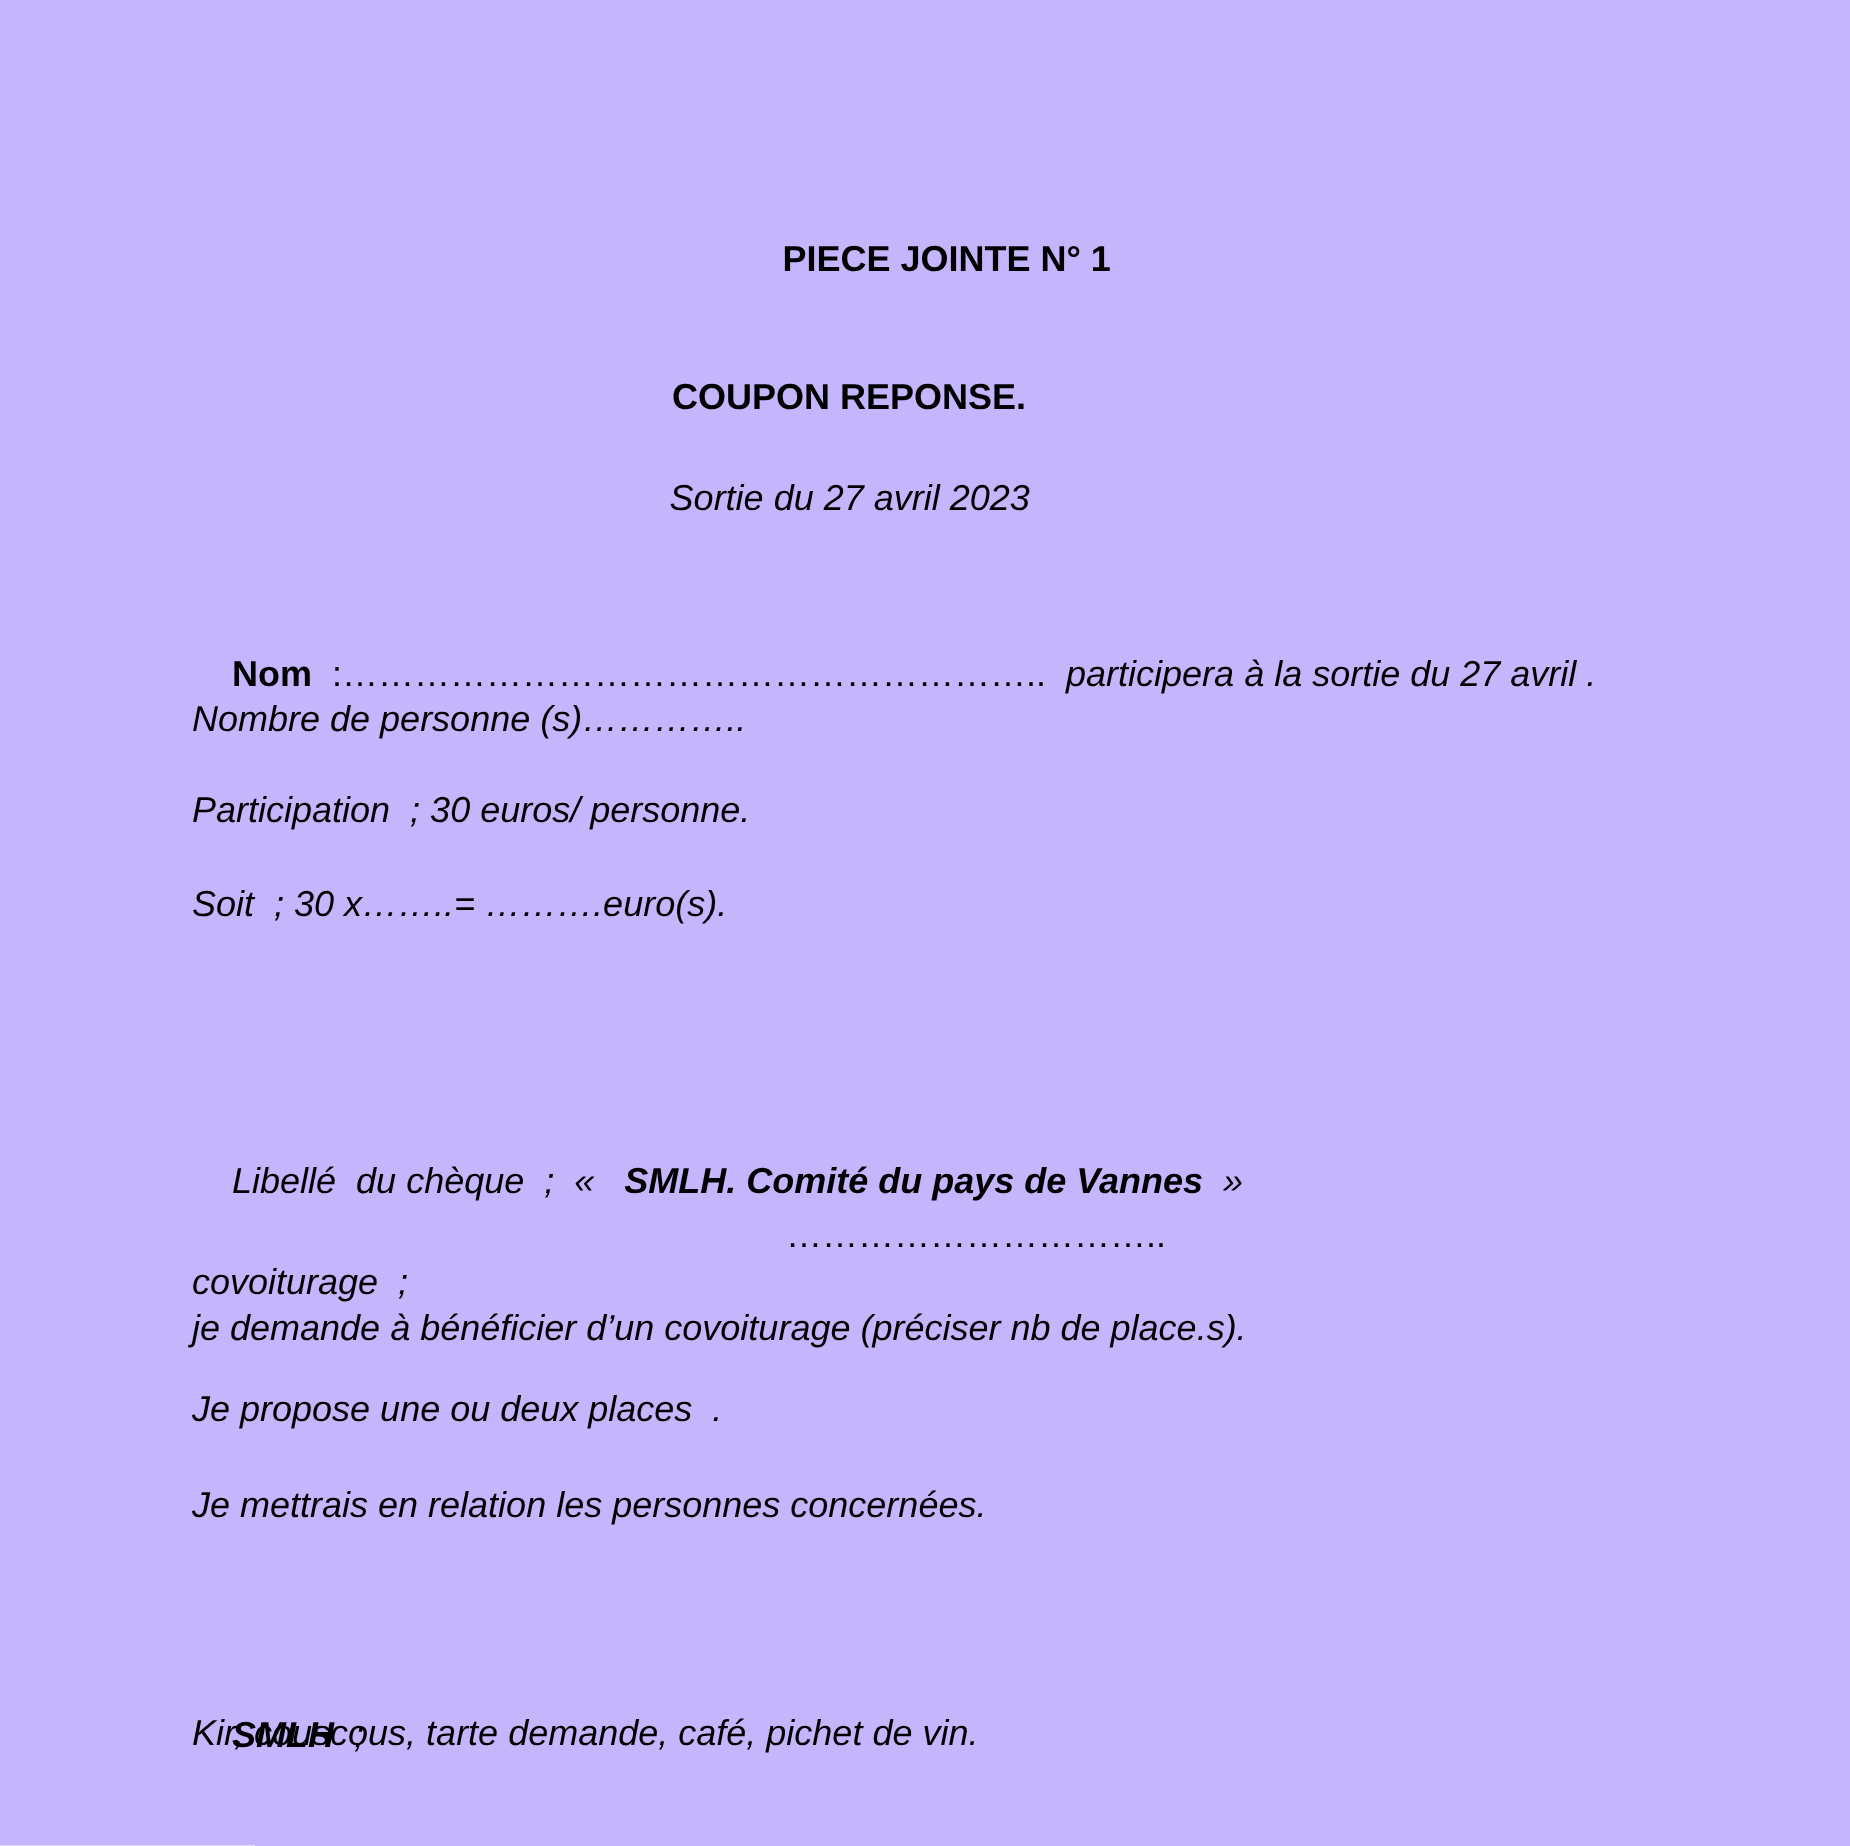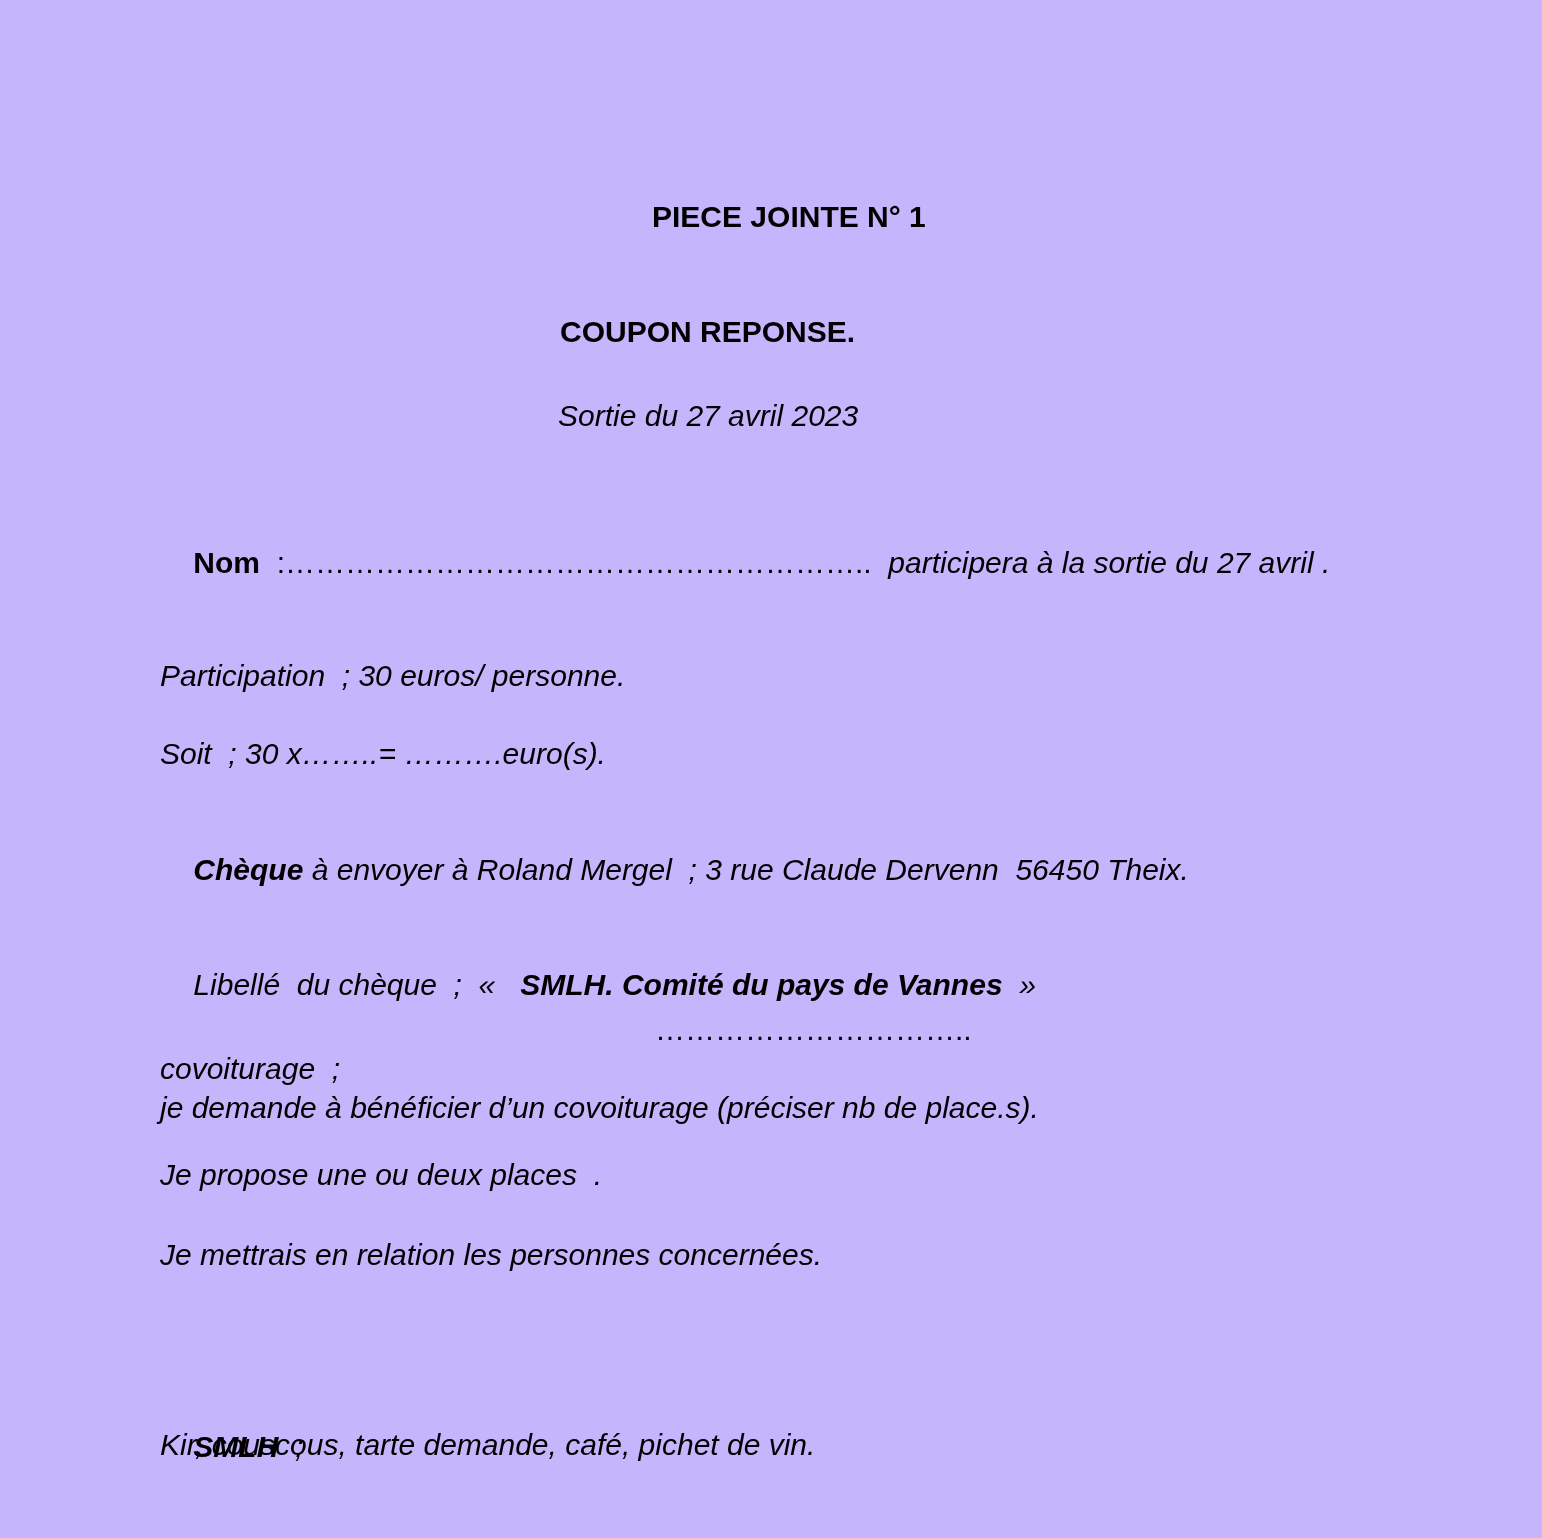--- a/index.html
+++ b/index.html
@@ -35,28 +35,26 @@
   <div class="line b" style="top:197px; left:652px;">PIECE JOINTE N° 1</div>
 
   <div class="line b" style="top:312px; left:560px;text-align:center;">COUPON REPONSE.</div>
 
   <div class="line i" style="top:364px; left:558px;margin-top:32px;">Sortie du 27 avril 2023</div>
 
   <div class="line" style="top:503px; left:160px;">
     <span class="b">Nom</span><span>  :…………………………………………………..</span><span class="i">  participera à la sortie du 27 avril .</span>
   </div>
 
+  <div class="line i" style="top:580px; left:160px;">Nombre de personne (s)…………..</div>
 
   <div class="line i" style="top:656px; left:160px;">Participation  ; 30 euros/ personne.</div>
 
   <div class="line i" style="top:734px; left:160px;">Soit  ; 30 x……..= ……….euro(s).</div>
 
-  <div class="line" style="top:810px; left:160px;">
-    <span class="bi">Chèque</span><span class="i"> à envoyer à Roland Mergel  ; 3 rue Claude Dervenn  56450 Theix.</span>
-  </div>
 
 
   <div class="line" style="top:925px; left:160px;">
     <span class="i">Libellé  du chèque  ;  «   </span><span class="bi">SMLH. Comité du pays de Vannes</span><span class="i">  »</span>
   </div>
 
   <div class="line" style="top:1010px; left:655px;">…………………………..</div>
 
   <div class="line i" style="top:1049px; left:160px;">covoiturage  ;</div>
 

